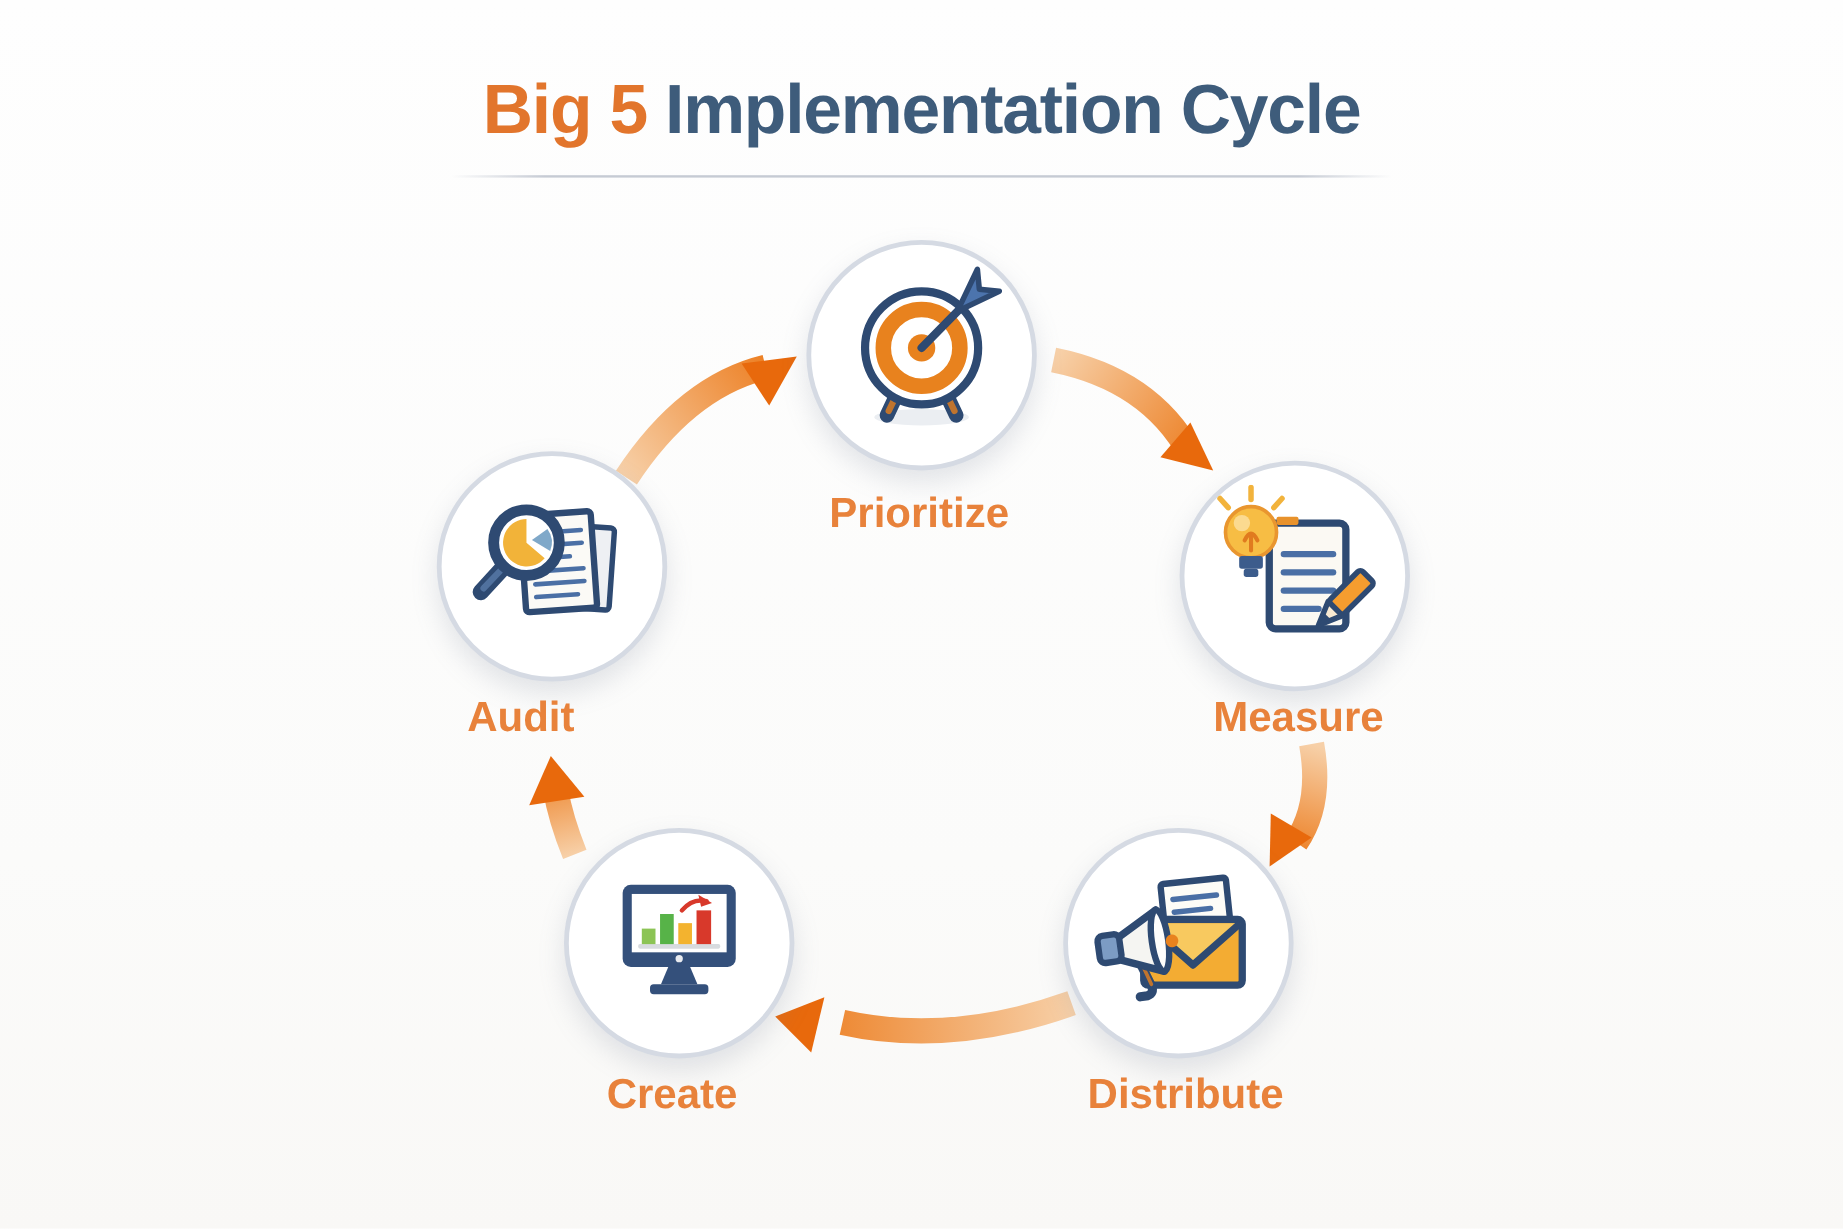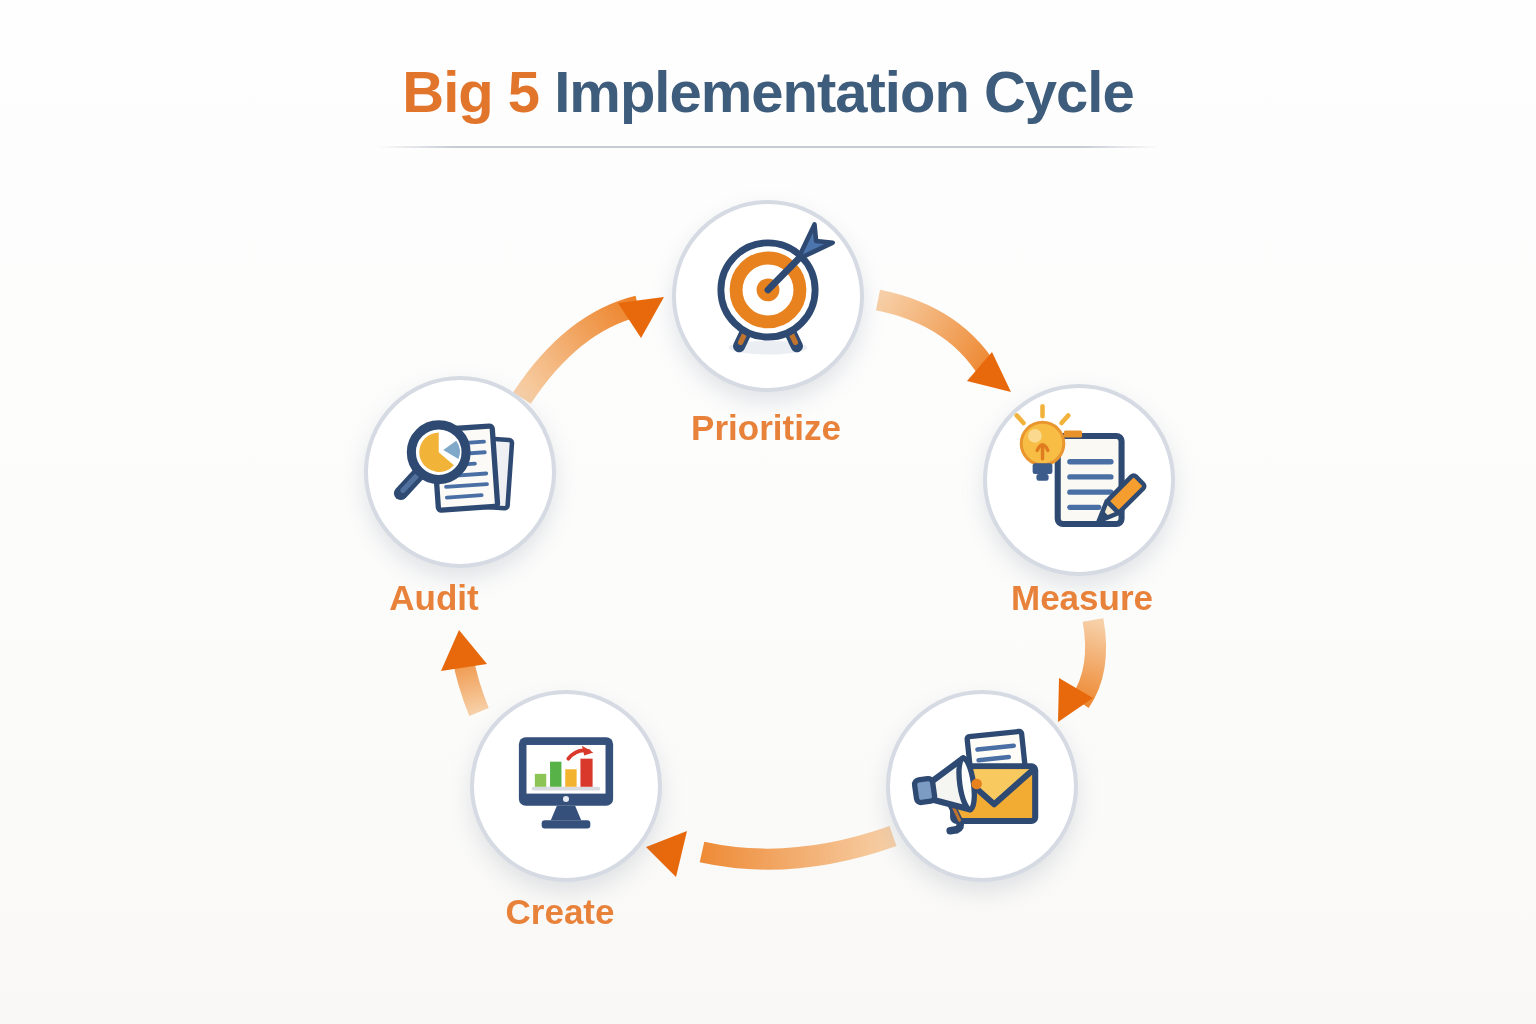--- a/index.html
+++ b/index.html
@@ -170,20 +170,21 @@
       <g transform="rotate(-8 60 100)">
         <path d="M54 118 L64 148 Q66 156 58 158 L50 158" stroke="#2E4A72" stroke-width="10" fill="none" stroke-linecap="round"></path>
         <path d="M56 120 L64 146" stroke="#C0742E" stroke-width="4" stroke-linecap="round"></path>
         <path d="M32 92 L80 66 L80 134 L32 114 Z" fill="#F5F5F2" stroke="#2E4A72" stroke-width="8" stroke-linejoin="round"></path>
         <ellipse cx="80" cy="100" rx="9" ry="34" fill="#FDFDFC" stroke="#2E4A72" stroke-width="7"></ellipse>
         <rect x="12" y="86" width="24" height="30" rx="6" fill="#7C9CC4" stroke="#2E4A72" stroke-width="7"></rect>
         <circle cx="93" cy="102" r="7" fill="#E8821E"></circle>
       </g>
     </svg>
   </div>
+  <div class="step-label lbl-distribute">Distribute</div>
 
   <div class="node-circle pos-measure">
     <svg viewBox="0 0 200 200">
       <rect x="38" y="36" width="124" height="90" rx="9" fill="#34507B"></rect>
       <rect x="48" y="46" width="104" height="64" fill="#FFFFFF"></rect>
       <rect x="55" y="101" width="90" height="5" rx="2" fill="#D8DBDF"></rect>
       <rect x="59" y="84" width="15" height="17" fill="#8CC455"></rect>
       <rect x="79" y="68" width="15" height="33" fill="#57B348"></rect>
       <rect x="99" y="78" width="15" height="23" fill="#F3B32F"></rect>
       <rect x="119" y="64" width="16" height="37" fill="#D8392B"></rect>

